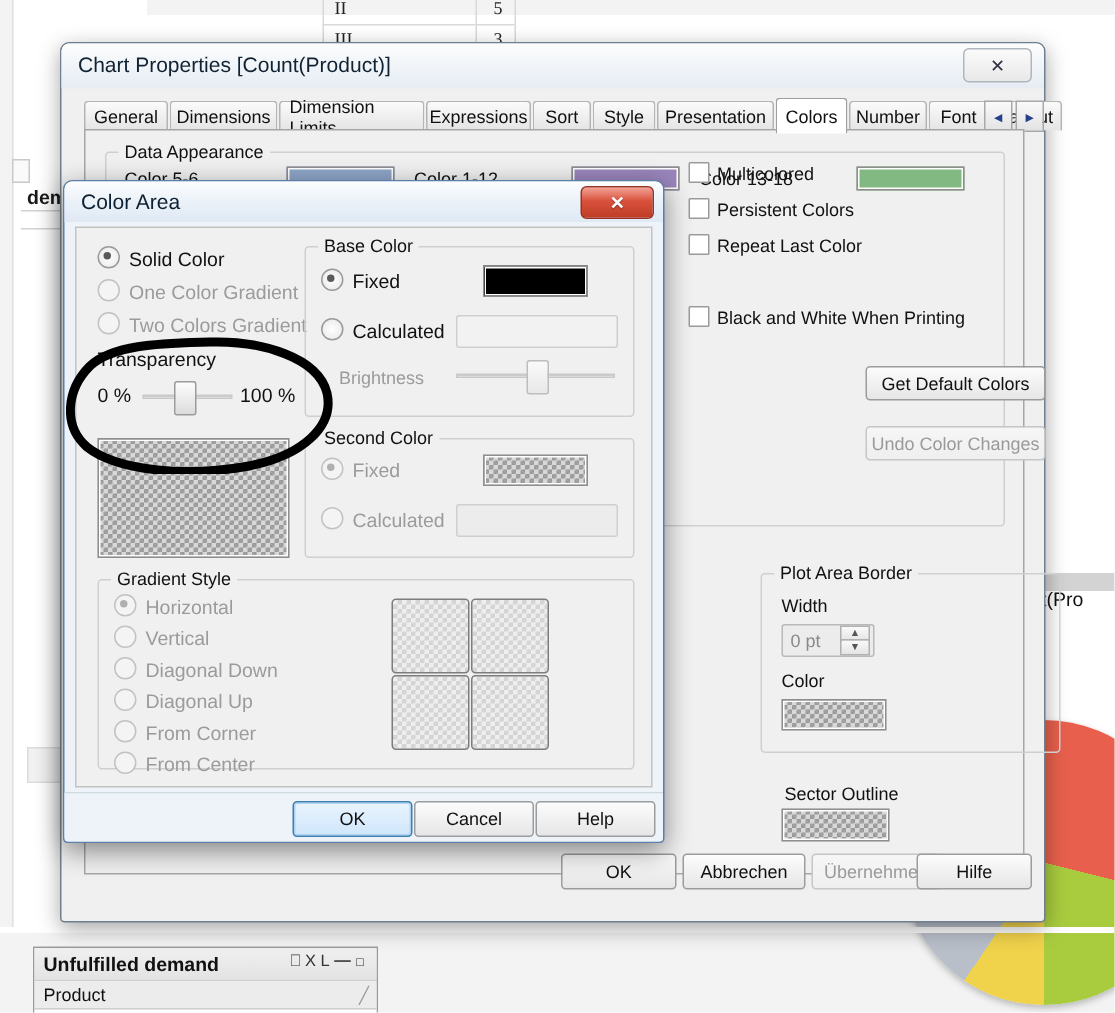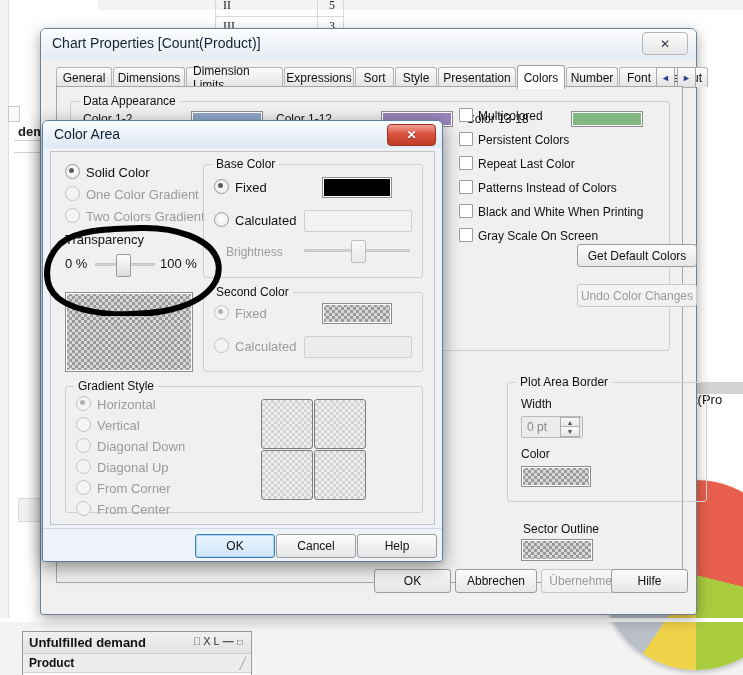--- a/index.html
+++ b/index.html
@@ -18,21 +18,21 @@
   .bg-table .c2{position:absolute;right:8px;top:2px;}
   .bg-demand{position:absolute;font-weight:bold;font-size:13px;color:#1a1a1a;}
   
   #doc-window{position:absolute;left:22px;top:631px;width:228px;height:44px;
      background:#fff;border:1px solid #9a9a9a;}
   #doc-caption{height:21px;background:linear-gradient(#f0f0f0,#e3e3e3);
      border-bottom:1px solid #cfcfcf;position:relative;}
   #doc-caption .t{position:absolute;left:6px;top:3px;font-weight:bold;font-size:13px;color:#111;}
   #doc-caption .icons{position:absolute;right:5px;top:3px;font-size:11px;color:#333;letter-spacing:3px;}
   #doc-colhead{height:18px;background:#ececec;border-bottom:1px solid #cfcfcf;position:relative;}
-  #doc-colhead .t{position:absolute;left:6px;top:2px;font-weight:bold;font-size:12px;}
+  #doc-colhead .t{position:absolute;left:6px;top:2px;font-weight:normal;font-size:12px;}
   #doc-colhead .sortmark{position:absolute;right:5px;top:3px;color:#9a9a9a;font-size:11px;}
   #doc-body{height:10px;background:#fff;}
 
   
   #pie{position:absolute;left:601px;top:480px;width:190px;height:190px;border-radius:50%;
     background:conic-gradient(from 0deg,
       #e8604d 0deg 104deg,
       #a9cc3f 104deg 180deg,
       #f0d24b 180deg 214deg,
       #b9bfc9 214deg 300deg,
@@ -215,39 +215,35 @@
     <div id="tabarrows">
       <div class="tabarrow">◄</div>
       <div class="tabarrow">►</div>
     </div>
   </div>
 
   <div id="cp-page">
 
     <div class="group" style="left:13px;top:14px;width:598px;height:248px;">
       <span class="legend">Data Appearance</span>
-      <span class="lbl" style="left:12px;top:10px;">Color 1-2</span>
+      <span class="lbl" style="left:12px;top:10px;">Color 5-6</span>
       <span class="lbl" style="left:205px;top:10px;">Color 1-12</span>
       <span class="lbl" style="left:395px;top:10px;">Color 13-18</span>
       <div class="swatch" style="left:120px;top:9px;width:70px;height:14px;background:#8fa6c9;"></div>
       <div class="swatch" style="left:310px;top:9px;width:70px;height:14px;background:#9a86bd;"></div>
       <div class="swatch" style="left:500px;top:9px;width:70px;height:14px;background:#82b882;"></div>
 
       <span class="chk" style="left:388px;top:6px;">
         <span class="box"></span><span>Multicolored</span></span>
       <span class="chk" style="left:388px;top:30px;">
         <span class="box"></span><span>Persistent Colors</span></span>
       <span class="chk" style="left:388px;top:54px;">
         <span class="box"></span><span>Repeat Last Color</span></span>
-      <span class="chk" style="left:388px;top:78px;">
-        <span class="box"></span><span>Patterns Instead of Colors</span></span>
       <span class="chk" style="left:388px;top:102px;">
         <span class="box"></span><span>Black and White When Printing</span></span>
-      <span class="chk" style="left:388px;top:126px;">
-        <span class="box"></span><span>Gray Scale On Screen</span></span>
 
       <div class="btn" style="left:506px;top:142px;width:118px;height:21px;">Get Default Colors</div>
       <div class="btn disabled" style="left:506px;top:182px;width:118px;height:21px;">Undo Color Changes</div>
     </div>
 
     <div class="group" style="left:450px;top:295px;width:198px;height:118px;">
       <span class="legend">Plot Area Border</span>
       <span class="lbl" style="left:13px;top:14px;">Width</span>
       <div class="spin" style="left:13px;top:33px;width:60px;height:20px;">
         <span class="v">0 pt</span>

